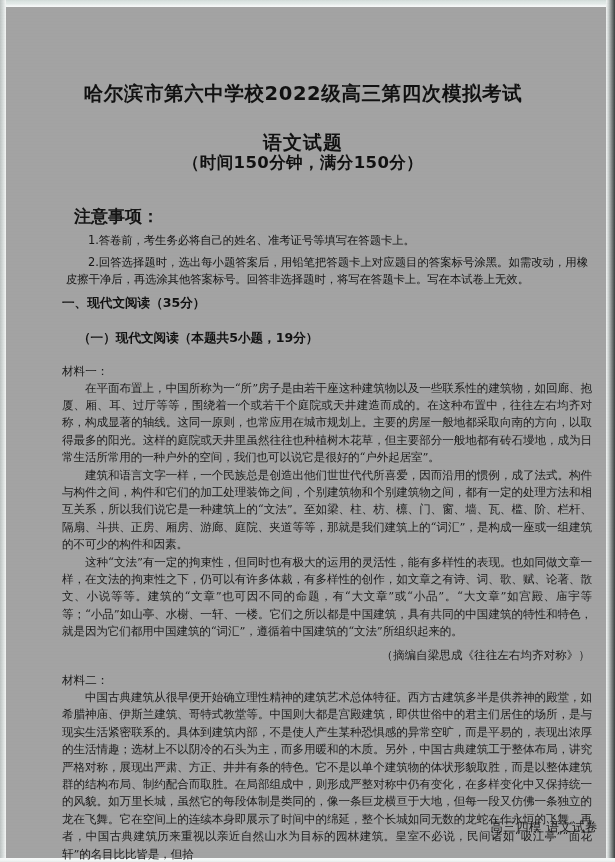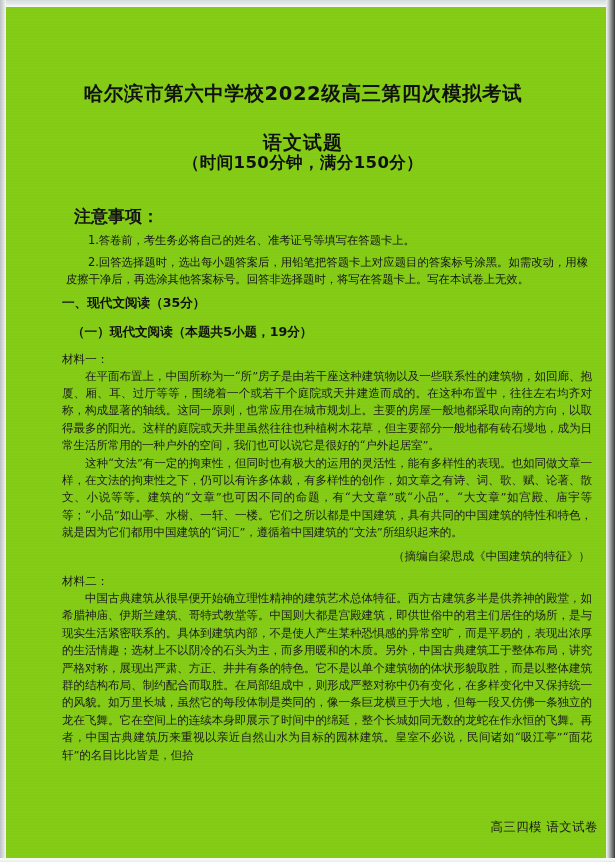--- a/index.html
+++ b/index.html
@@ -13,21 +13,21 @@
     position: relative;
     overflow: hidden;
     font-family: "DejaVu Serif", "Liberation Serif", serif;
     color: #1a1a1a;
   }
 
   
   #scan-page {
     position: absolute;
     inset: 0;
-    background: #84cc16;
+    background: #a3a3a3;
   }
   .scan-edge-left {
     position: absolute;
     left: 0; top: 0; bottom: 0;
     width: 6px;
     background: linear-gradient(90deg, #bdc3c2 0%, #d9dedd 55%, #f4f6f5 100%);
   }
   .scan-edge-top {
     position: absolute;
     left: 6px; right: 0; top: 0;
@@ -123,21 +123,21 @@
     font-weight: bold;
     line-height: 19px;
     margin: 2px 0 0 0;
     color: #111;
   }
   .section-sub {
     font-family: "DejaVu Sans", "Liberation Sans", sans-serif;
     font-size: 12.6px;
     font-weight: bold;
     line-height: 19px;
-    margin: 10px;
+    margin: 16px;
     color: #111;
   }
 
   .material-label {
     font-family: "DejaVu Serif", "Liberation Serif", serif;
     font-size: 11.6px;
     line-height: 17px;
     margin: 1px 0 0 0;
     color: #1a1a1a;
   }
@@ -205,22 +205,23 @@
 
       <div class="notice-head">注意事项：</div>
       <p class="notice-item">1.答卷前，考生务必将自己的姓名、准考证号等填写在答题卡上。</p>
       <p class="notice-item">2.回答选择题时，选出每小题答案后，用铅笔把答题卡上对应题目的答案标号涂黑。如需改动，用橡皮擦干净后，再选涂其他答案标号。回答非选择题时，将写在答题卡上。写在本试卷上无效。</p>
 
       <div class="section-head">一、现代文阅读（35分）</div>
       <div class="section-sub">（一）现代文阅读（本题共5小题，19分）</div>
 
       <div class="material-label">材料一：</div>
       <p class="para">在平面布置上，中国所称为一“所”房子是由若干座这种建筑物以及一些联系性的建筑物，如回廊、抱厦、厢、耳、过厅等等，围绕着一个或若干个庭院或天井建造而成的。在这种布置中，往往左右均齐对称，构成显著的轴线。这同一原则，也常应用在城市规划上。主要的房屋一般地都采取向南的方向，以取得最多的阳光。这样的庭院或天井里虽然往往也种植树木花草，但主要部分一般地都有砖石墁地，成为日常生活所常用的一种户外的空间，我们也可以说它是很好的“户外起居室”。</p>
+      <p class="para">建筑和语言文字一样，一个民族总是创造出他们世世代代所喜爱，因而沿用的惯例，成了法式。构件与构件之间，构件和它们的加工处理装饰之间，个别建筑物和个别建筑物之间，都有一定的处理方法和相互关系，所以我们说它是一种建筑上的“文法”。至如梁、柱、枋、檩、门、窗、墙、瓦、槛、阶、栏杆、隔扇、斗拱、正房、厢房、游廊、庭院、夹道等等，那就是我们建筑上的“词汇”，是构成一座或一组建筑的不可少的构件和因素。</p>
       <p class="para">这种“文法”有一定的拘束性，但同时也有极大的运用的灵活性，能有多样性的表现。也如同做文章一样，在文法的拘束性之下，仍可以有许多体裁，有多样性的创作，如文章之有诗、词、歌、赋、论著、散文、小说等等。建筑的“文章”也可因不同的命题，有“大文章”或“小品”。“大文章”如宫殿、庙宇等等；“小品”如山亭、水榭、一轩、一楼。它们之所以都是中国建筑，具有共同的中国建筑的特性和特色，就是因为它们都用中国建筑的“词汇”，遵循着中国建筑的“文法”所组织起来的。</p>
-      <p class="attribution">（摘编自梁思成《中国建筑的特征》）</p>
+      <p class="attribution">（摘编自梁思成《往往左右均齐对称》）</p>
 
       <div class="spacer-sm"></div>
 
       <div class="material-label">材料二：</div>
       <p class="para">中国古典建筑从很早便开始确立理性精神的建筑艺术总体特征。西方古建筑多半是供养神的殿堂，如希腊神庙、伊斯兰建筑、哥特式教堂等。中国则大都是宫殿建筑，即供世俗中的君主们居住的场所，是与现实生活紧密联系的。具体到建筑内部，不是使人产生某种恐惧感的异常空旷，而是平易的，表现出浓厚的生活情趣；选材上不以阴冷的石头为主，而多用暖和的木质。另外，中国古典建筑工于整体布局，讲究严格对称，展现出严肃、方正、井井有条的特色。它不是以单个建筑物的体状形貌取胜，而是以整体建筑群的结构布局、制约配合而取胜。在局部组成中，则形成严整对称中仍有变化，在多样变化中又保持统一的风貌。如万里长城，虽然它的每段体制是类同的，像一条巨龙横亘于大地，但每一段又仿佛一条独立的龙在飞舞。它在空间上的连续本身即展示了时间中的绵延，整个长城如同无数的龙蛇在作永恒的飞舞。再者，中国古典建筑历来重视以亲近自然山水为目标的园林建筑。皇室不必说，民间诸如“吸江亭”“面花轩”的名目比比皆是，但拾</p>
 
     </div>
 
     <div class="page-footer">高三四模 语文试卷</div>
 

